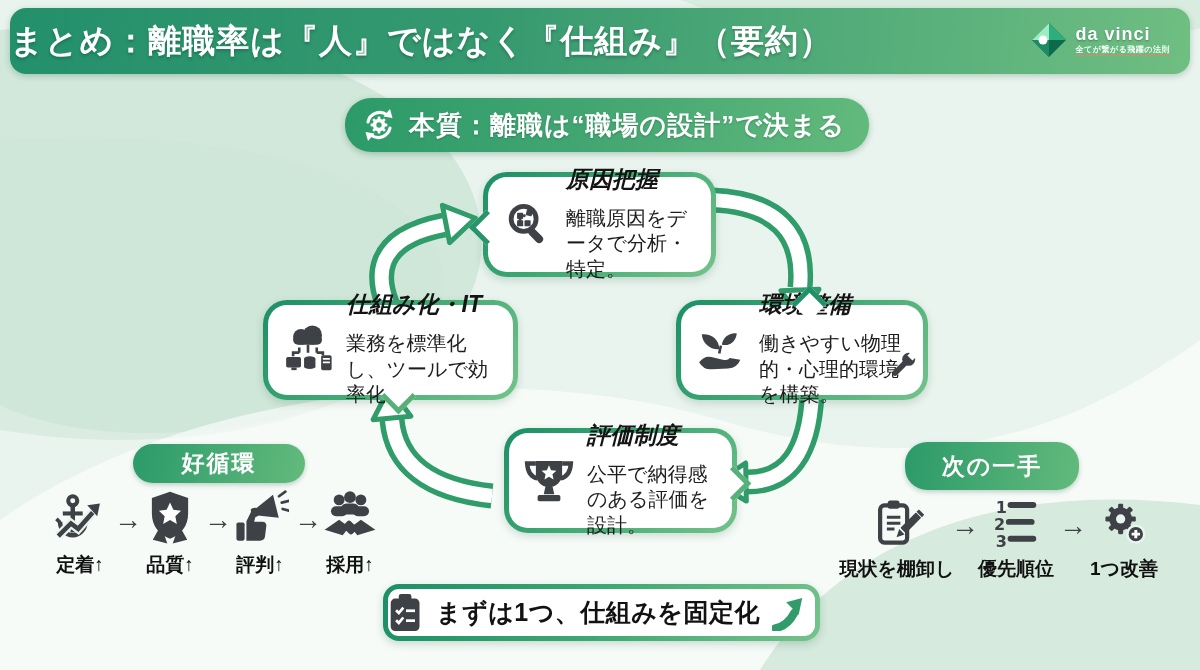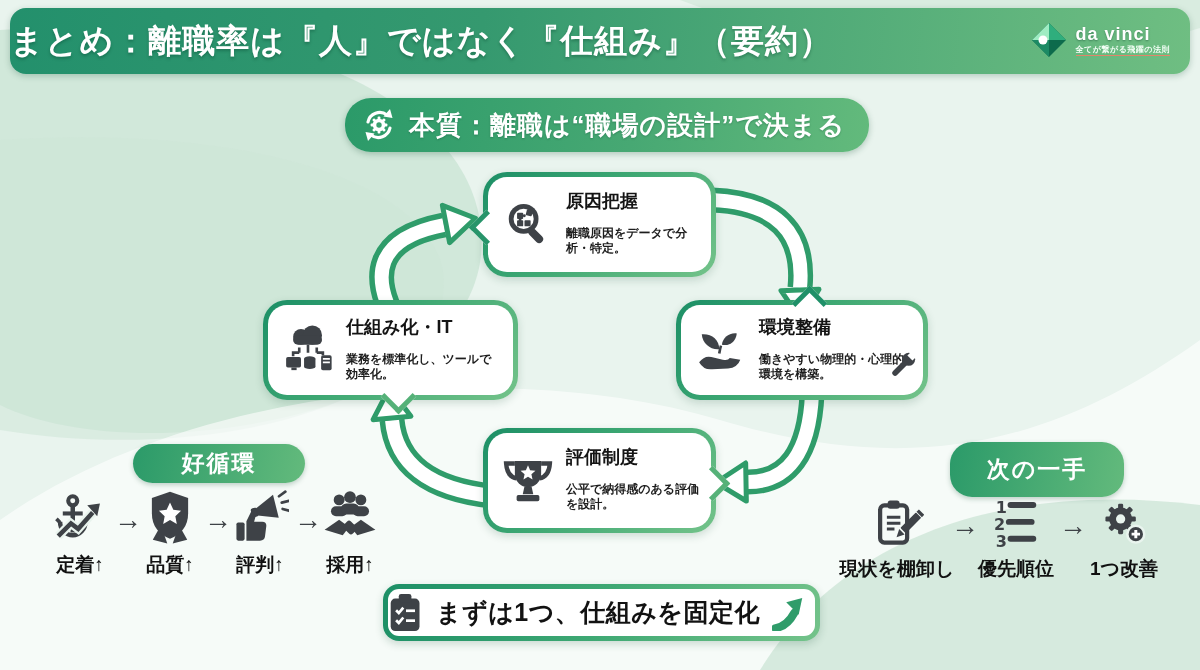--- a/index.html
+++ b/index.html
@@ -41,42 +41,42 @@
   .step{
     position:absolute;z-index:2;border-radius:24px;
     border:5px solid transparent;
     background:linear-gradient(#fff,#fff) padding-box,
                linear-gradient(135deg,#1c8f66,#3ea873 45%,#74c38a) border-box;
     box-shadow:0 3px 8px rgba(20,80,50,.18);
     display:flex;align-items:center;gap:10px;padding:0 8px 0 12px;box-sizing:border-box;
   }
   .step .icon{flex:0 0 auto;}
   .step .txt{display:flex;flex-direction:column;}
-  .step .t{font-size:18px;font-weight:900;color:#141414;line-height:1.05;}
-  .step .d{font-size:12px;font-weight:700;color:#1d1d1d;line-height:1.28;margin-top:15px;max-width:150px;}
+  .step .t{font-size:23px;font-weight:900;color:#141414;line-height:1.05;font-style:italic;}
+  .step .d{font-size:20px;font-weight:400;color:#1d1d1d;line-height:1.28;margin-top:15px;max-width:150px;}
   .step-cause{left:483px;top:172px;width:233px;height:105px;}
   .step-env{left:676px;top:300px;width:252px;height:100px;}
   .step-env .d{max-width:146px;}
-  .step-eval{left:483px;top:428px;width:233px;height:105px;}
+  .step-eval{left:504px;top:428px;width:233px;height:105px;}
   .step-sys{left:263px;top:300px;width:255px;height:100px;}
   .tail{position:absolute;width:20px;height:20px;background:#fff;transform:rotate(45deg);}
   .tail-left{left:-14px;top:38px;border-left:5px solid #27946a;border-bottom:5px solid #27946a;}
   .tail-top{top:-14px;left:116px;border-left:5px solid #1f9068;border-top:5px solid #1f9068;}
   .tail-right{right:-14px;top:38px;border-right:5px solid #55b178;border-top:5px solid #55b178;}
   .tail-bottom{bottom:-14px;left:118px;border-right:5px solid #55b178;border-bottom:5px solid #55b178;}
   .wrench{position:absolute;right:4px;bottom:14px;}
 
   
   .pill{
     position:absolute;z-index:3;border-radius:22px;display:flex;align-items:center;justify-content:center;
     background:linear-gradient(100deg,#2b9a69,#63ba7c);color:#fff;font-size:23px;font-weight:900;
     letter-spacing:2px;box-shadow:0 2px 5px rgba(20,80,50,.25);
   }
   .pill-left{left:133px;top:444px;width:172px;height:39px;}
-  .pill-right{left:950px;top:442px;width:174px;height:55px;}
+  .pill-right{left:905px;top:442px;width:174px;height:48px;}
 
   
   .chain{position:absolute;z-index:3;display:flex;align-items:flex-start;}
   .chain-left{left:46px;top:488px;}
   .chain-right{left:843px;top:496px;}
   .chain-item{display:flex;flex-direction:column;align-items:center;}
   .chain-left .chain-item{width:68px;}
   .chain-label{font-size:19px;font-weight:900;color:#111;margin-top:4px;white-space:nowrap;}
   .chain-arrow{font-size:28px;font-weight:700;color:#3e4247;width:22px;text-align:center;margin-top:16px;}
   .chain-right .chain-item.wide{width:108px;}

